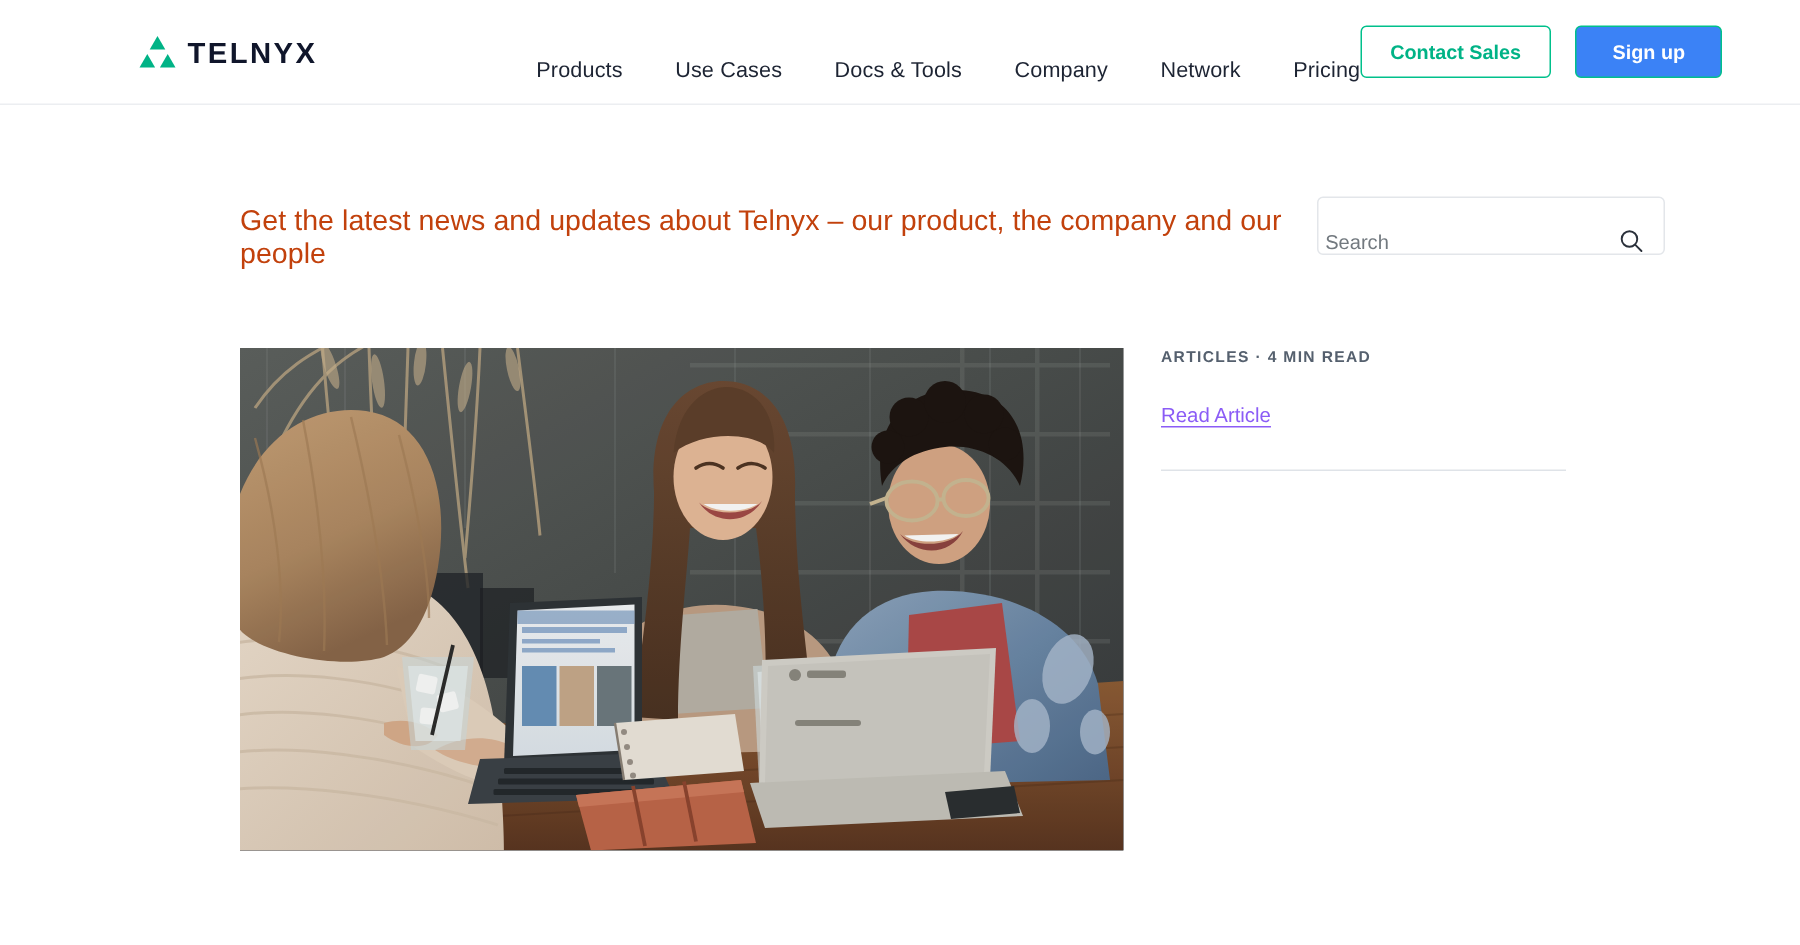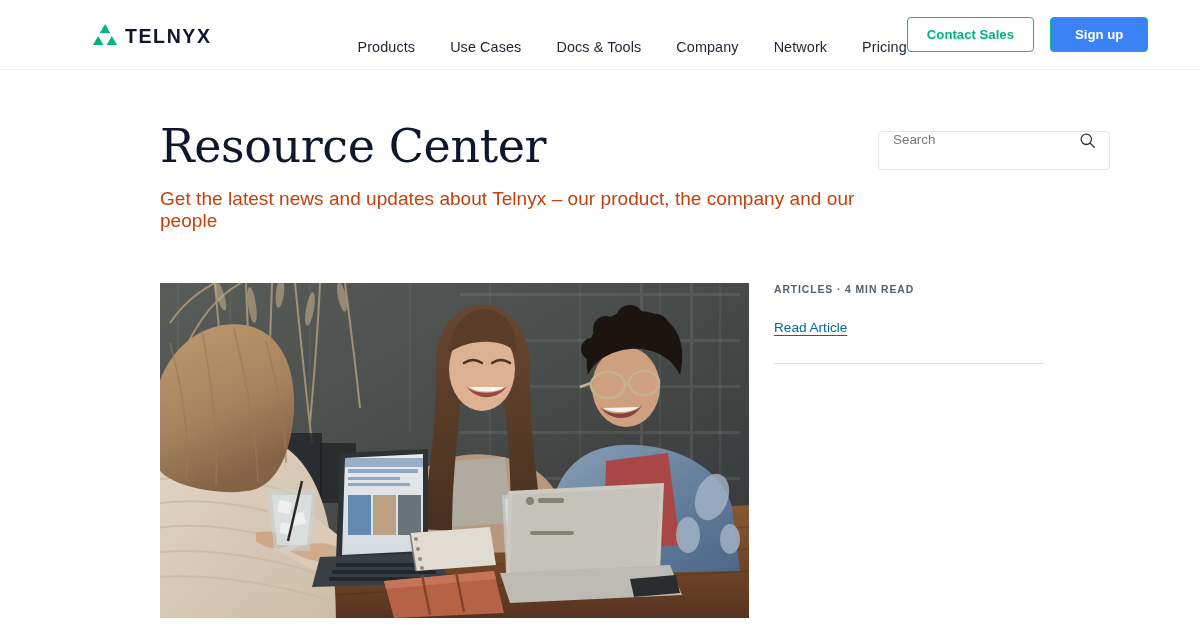--- a/index.html
+++ b/index.html
@@ -118,22 +118,22 @@
   }
 
   .search-box {
     margin-top: 10px;
     width: 243px;
     height: 39px;
     border: 1px solid #e3e6ea;
     border-radius: 4px;
     background: #fff;
     display: flex;
-    align-items: flex-start;
-    padding: 0 13px 0 14px;
+    align-items: flex-end;
+    padding: 0 13px 0 4px;
   }
   .search-input {
     flex: 1;
     border: 0;
     outline: 0;
     font-family: "Liberation Sans", sans-serif;
     font-size: 13.4px;
     color: #4e5766;
     background: transparent;
   }
@@ -180,21 +180,21 @@
   .feature-desc {
     margin-top: 19px;
     font-size: 14.3px;
     line-height: 1.55;
     color: #4e5766;
   }
   .read-link {
     display: inline-block;
     margin-top: 25px;
     font-size: 13.6px;
-    color: #0369a1;
+    color: #8b5cf6;
     text-decoration: underline;
     text-underline-offset: 3px;
   }
   .feature-divider {
     margin-top: 27px;
     width: 270px;
     height: 1px;
     background: #dfe3e8;
   }
 </style>
@@ -227,21 +227,20 @@
     <a class="btn btn-outline" href="#">Contact Sales</a>
     <a class="btn btn-solid" href="#">Sign up</a>
   </div>
 
 </header>
 
 <main class="page">
 
   <div class="title-row">
     <div>
-      <h1 class="page-title">Resource Center</h1>
       <p class="page-sub">Get the latest news and updates about Telnyx – our product, the company and our people</p>
     </div>
 
     <div class="search-box">
       <input class="search-input" type="text" placeholder="Search" style="">
       <span class="search-icon">
         <svg viewBox="0 0 20 20" xmlns="http://www.w3.org/2000/svg" fill="none" stroke="#2b313b" stroke-width="1.5">
           <circle cx="8.6" cy="8.6" r="6.1"></circle>
           <line x1="13.2" y1="13.2" x2="18" y2="18" stroke-linecap="round"></line>
         </svg>

